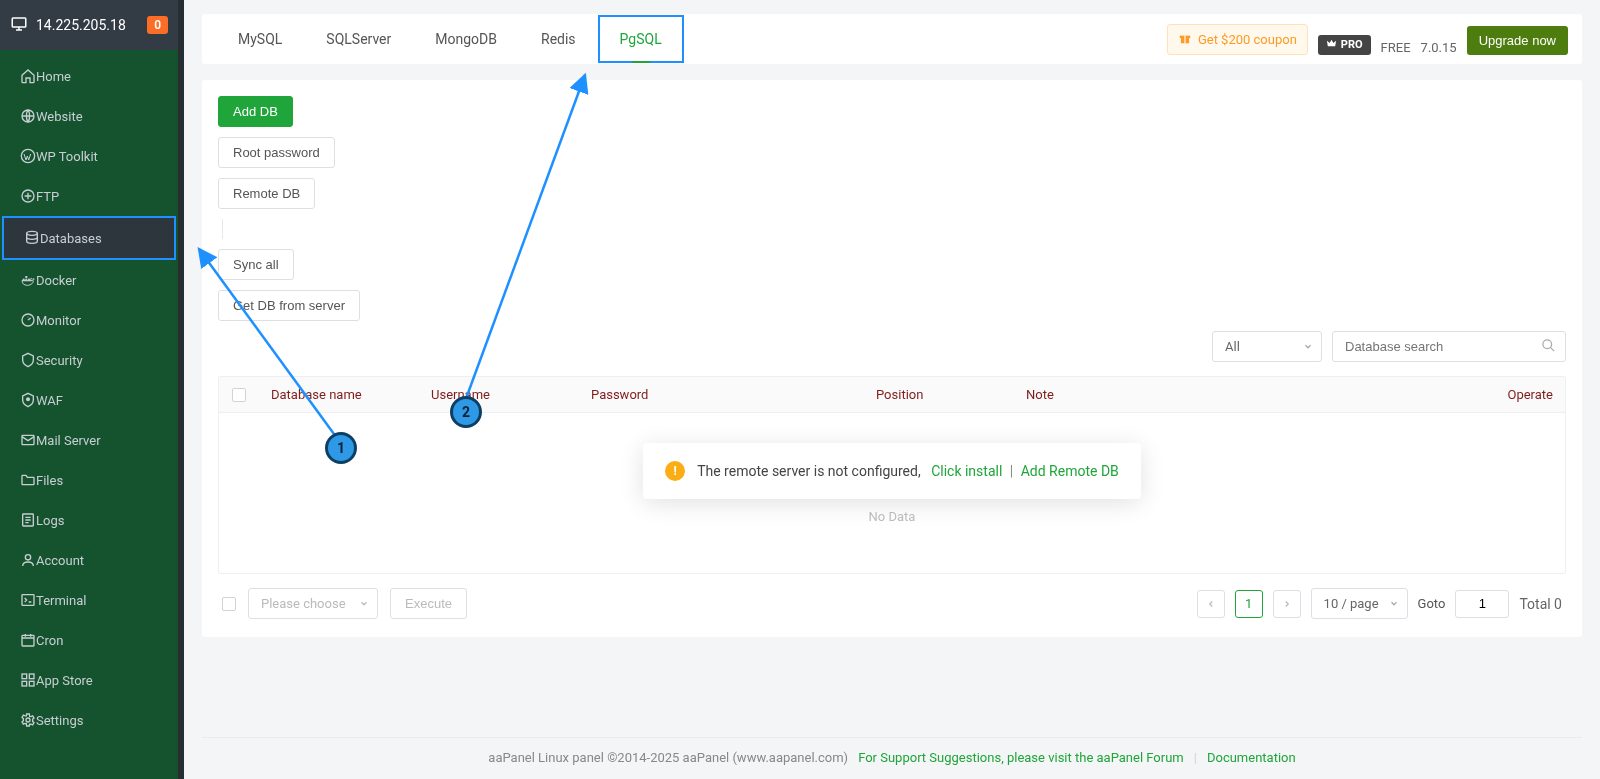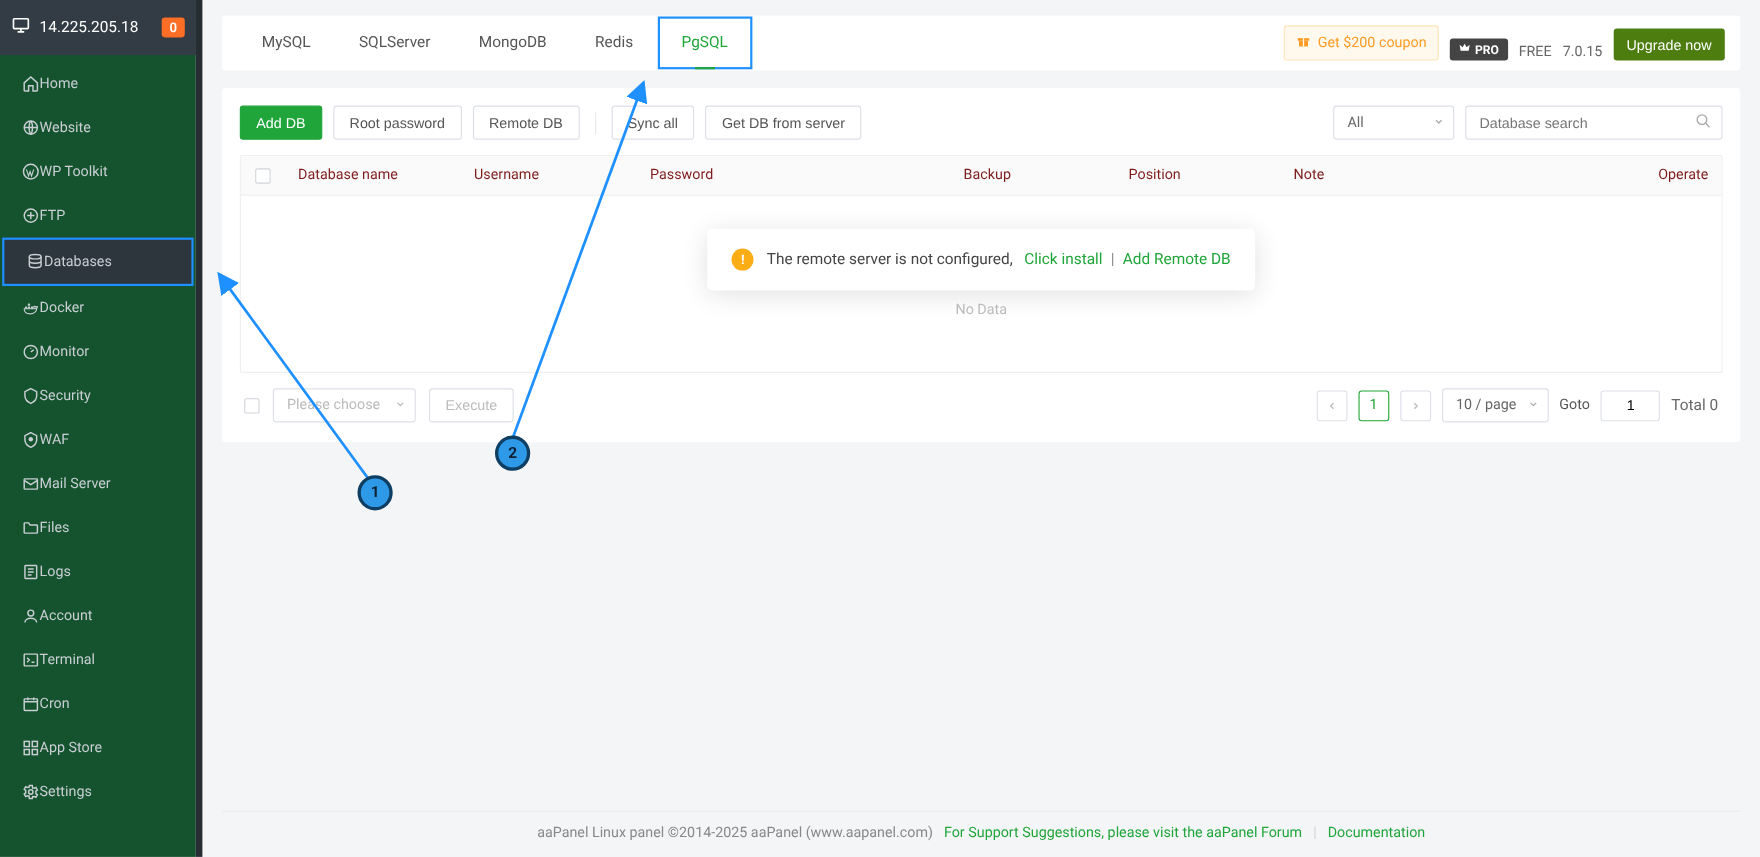--- a/index.html
+++ b/index.html
@@ -28,21 +28,21 @@
   .tab.highlighted { outline: 2px solid #1e90ff; outline-offset: -2px; }
   .tabs-right { margin-left: auto; display: flex; align-items: flex-end; gap: 10px; }
   .coupon { color: #fc9c26; border: 1px solid #ffe3b8; background: #fff8ec; padding: 6px 10px; border-radius: 3px; font-size: 13px; display: inline-flex; align-items: center; gap: 6px; cursor: pointer; }
   .pro-badge { background: #444; color: #fff; border-radius: 3px; padding: 3px 8px; font-size: 11px; font-weight: 700; display: inline-flex; align-items: center; gap: 4px; }
   .free { color: #666; font-size: 13px; }
   .version { color: #666; font-size: 13px; }
   .upgrade { background: #4d7c0f; color: #fff; border: none; padding: 7px 12px; border-radius: 3px; cursor: pointer; font-size: 13px; }
 
   
   .card { background: #fff; border-radius: 3px; padding: 16px; }
-  .toolbar { display: flex; align-items: center; gap: 10px; }
+  .toolbar { display: flex; align-items: flex-start; gap: 10px; flex-direction: column; }
   .btn { border: 1px solid #dcdfe6; background: #fff; padding: 7px 14px; border-radius: 3px; cursor: pointer; font-size: 13px; color: #555; }
   .btn.primary { background: #20a53a; color: #fff; border-color: #20a53a; }
   .vdiv { width: 1px; height: 20px; background: #e6e8eb; margin: 0 4px; }
   .toolbar-right { margin-left: auto; display: flex; gap: 10px; }
   .select { border: 1px solid #dcdfe6; border-radius: 3px; padding: 7px 28px 7px 12px; font-size: 13px; min-width: 110px; position: relative; background: #fff; color: #666; }
   .select .chev { position: absolute; right: 8px; top: 50%; transform: translateY(-50%); }
   .search-wrap { position: relative; }
   .search { border: 1px solid #dcdfe6; border-radius: 3px; padding: 7px 32px 7px 12px; font-size: 13px; width: 234px; }
   .search-wrap .mag { position: absolute; right: 10px; top: 50%; transform: translateY(-50%); color: #aaa; }
 
@@ -328,21 +328,20 @@
       </div>
 
       <div class="table">
         <div class="thead">
           <div class="th chk">
               <span class="checkbox"></span>
             </div>
           <div class="th name">Database name</div>
           <div class="th user">Username</div>
           <div class="th pass">Password</div>
-          <div class="th backup">Backup</div>
           <div class="th pos">Position</div>
           <div class="th note">Note</div>
           <div class="th op">Operate</div>
         </div>
         <div class="tbody">
           <div class="notice-box">
             <span class="exclaim">!</span>
             <span>
               <span>The remote server is not configured,</span>
               <span>&nbsp;</span>

